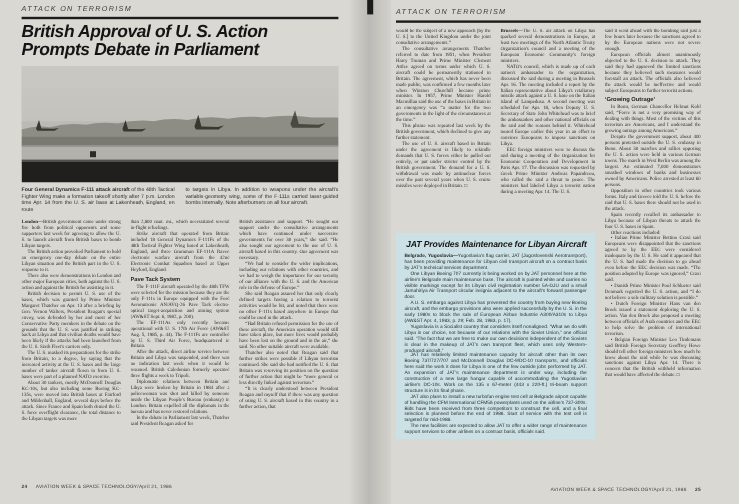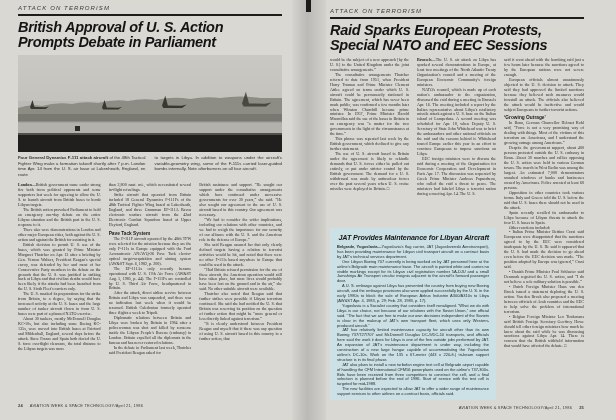--- a/index.html
+++ b/index.html
@@ -126,22 +126,20 @@
       <span class="pnum">24</span><span>AVIATION WEEK &amp; SPACE TECHNOLOGY/April 21, 1986</span>
     </div>
   </div>
 
   <div class="gutter"></div>
   <div class="fold-mark"></div>
 
   <div class="page page-right">
     <div class="kicker" style="margin-top:8px;">ATTACK ON TERRORISM</div>
     <div class="rule"></div>
-    <h1 class="headline">Raid Sparks European Protests,
-Special NATO and EEC Sessions</h1>
 
     <div class="rcols">
       <div class="rleft">
         <div class="two-cols">
           <div class="tcol">
               <p class="bodyp" style="text-indent: 0px;">would be the subject of a new approach [by the U. S.] to the United Kingdom under the joint consultative arrangements.”</p>
               <p class="bodyp" style="text-indent: 5px;">The consultative arrangements Thatcher referred to date from 1951, when President Harry Truman and Prime Minister Clement Attlee agreed on terms under which U. S. aircraft could be permanently stationed in Britain. The agreement, which has never been made public, was confirmed a few months later when Winston Churchill became prime minister. In 1957, Prime Minister Harold Macmillan said the use of the bases in Britain in an emergency was “a matter for the two governments in the light of the circumstances at the time.”</p>
               <p class="bodyp" style="text-indent: 5px;">This phrase was repeated last week by the British government, which declined to give any further statement.</p>
               <p class="bodyp" style="text-indent: 5px;">The use of U. S. aircraft based in Britain under the agreement is likely to rekindle demands that U. S. forces either be pulled out entirely, or put under stricter control by the British government. The demand for a U. S. withdrawal was made by antinuclear forces over the past several years when U. S. cruise missiles were deployed in Britain. □</p>
             </div>

